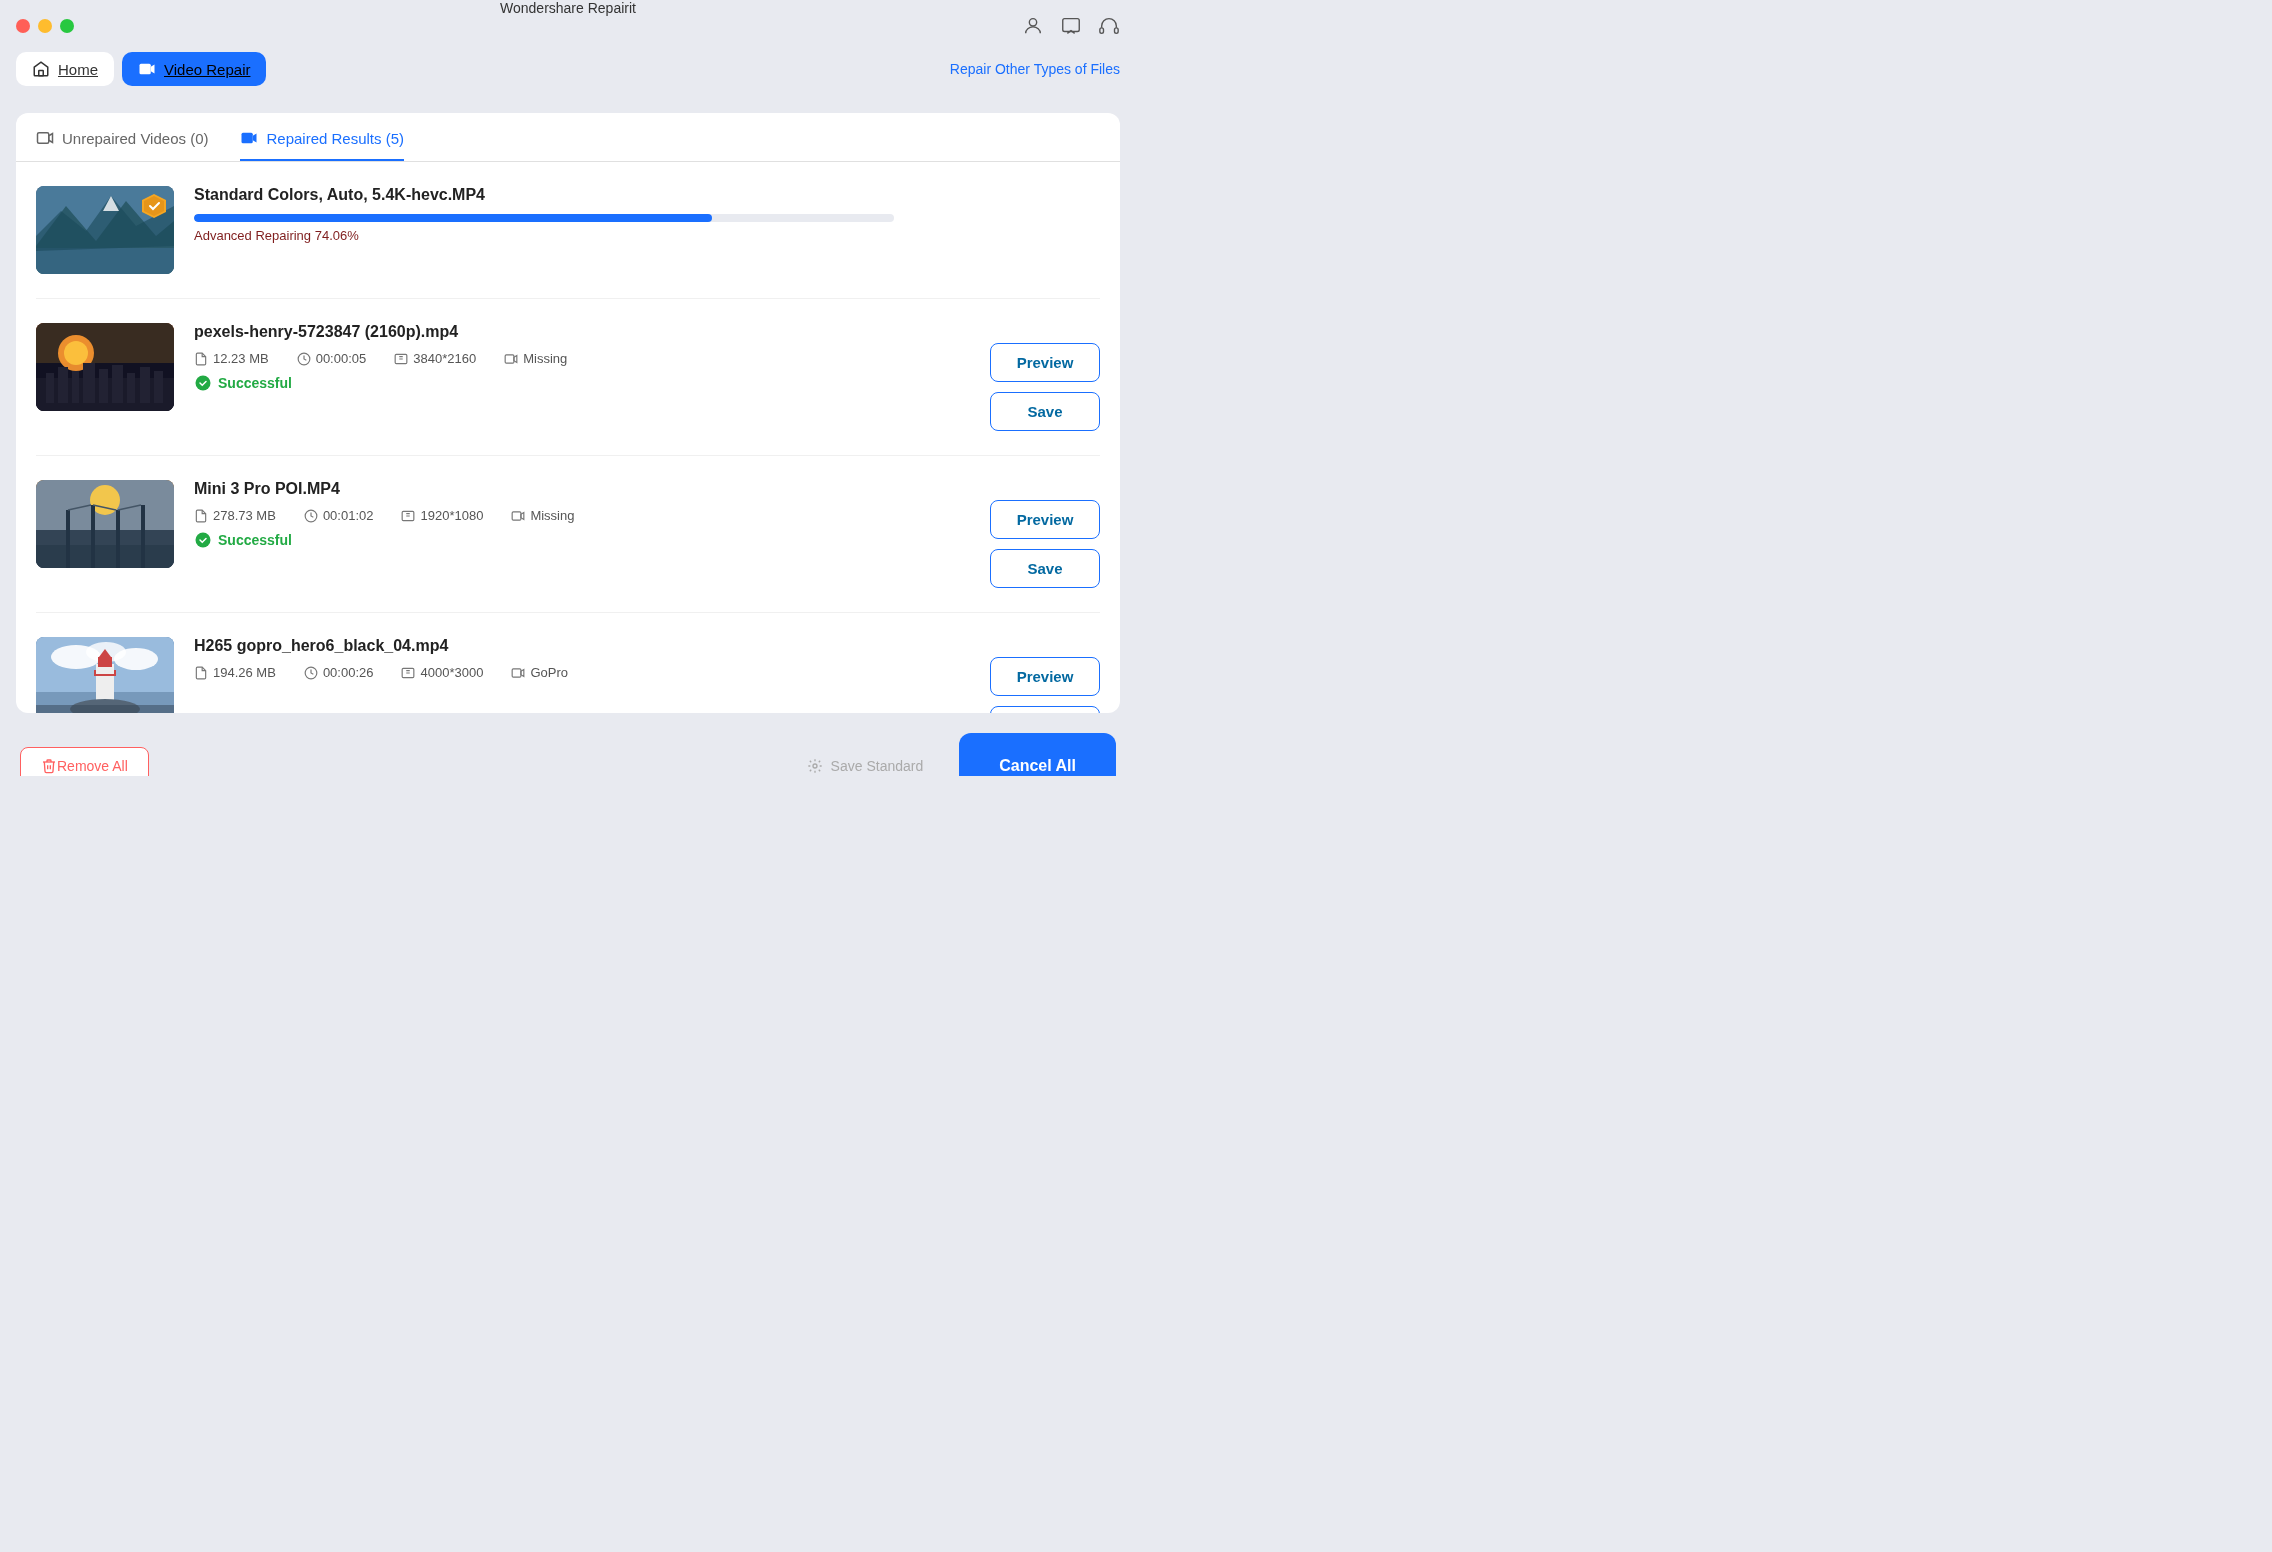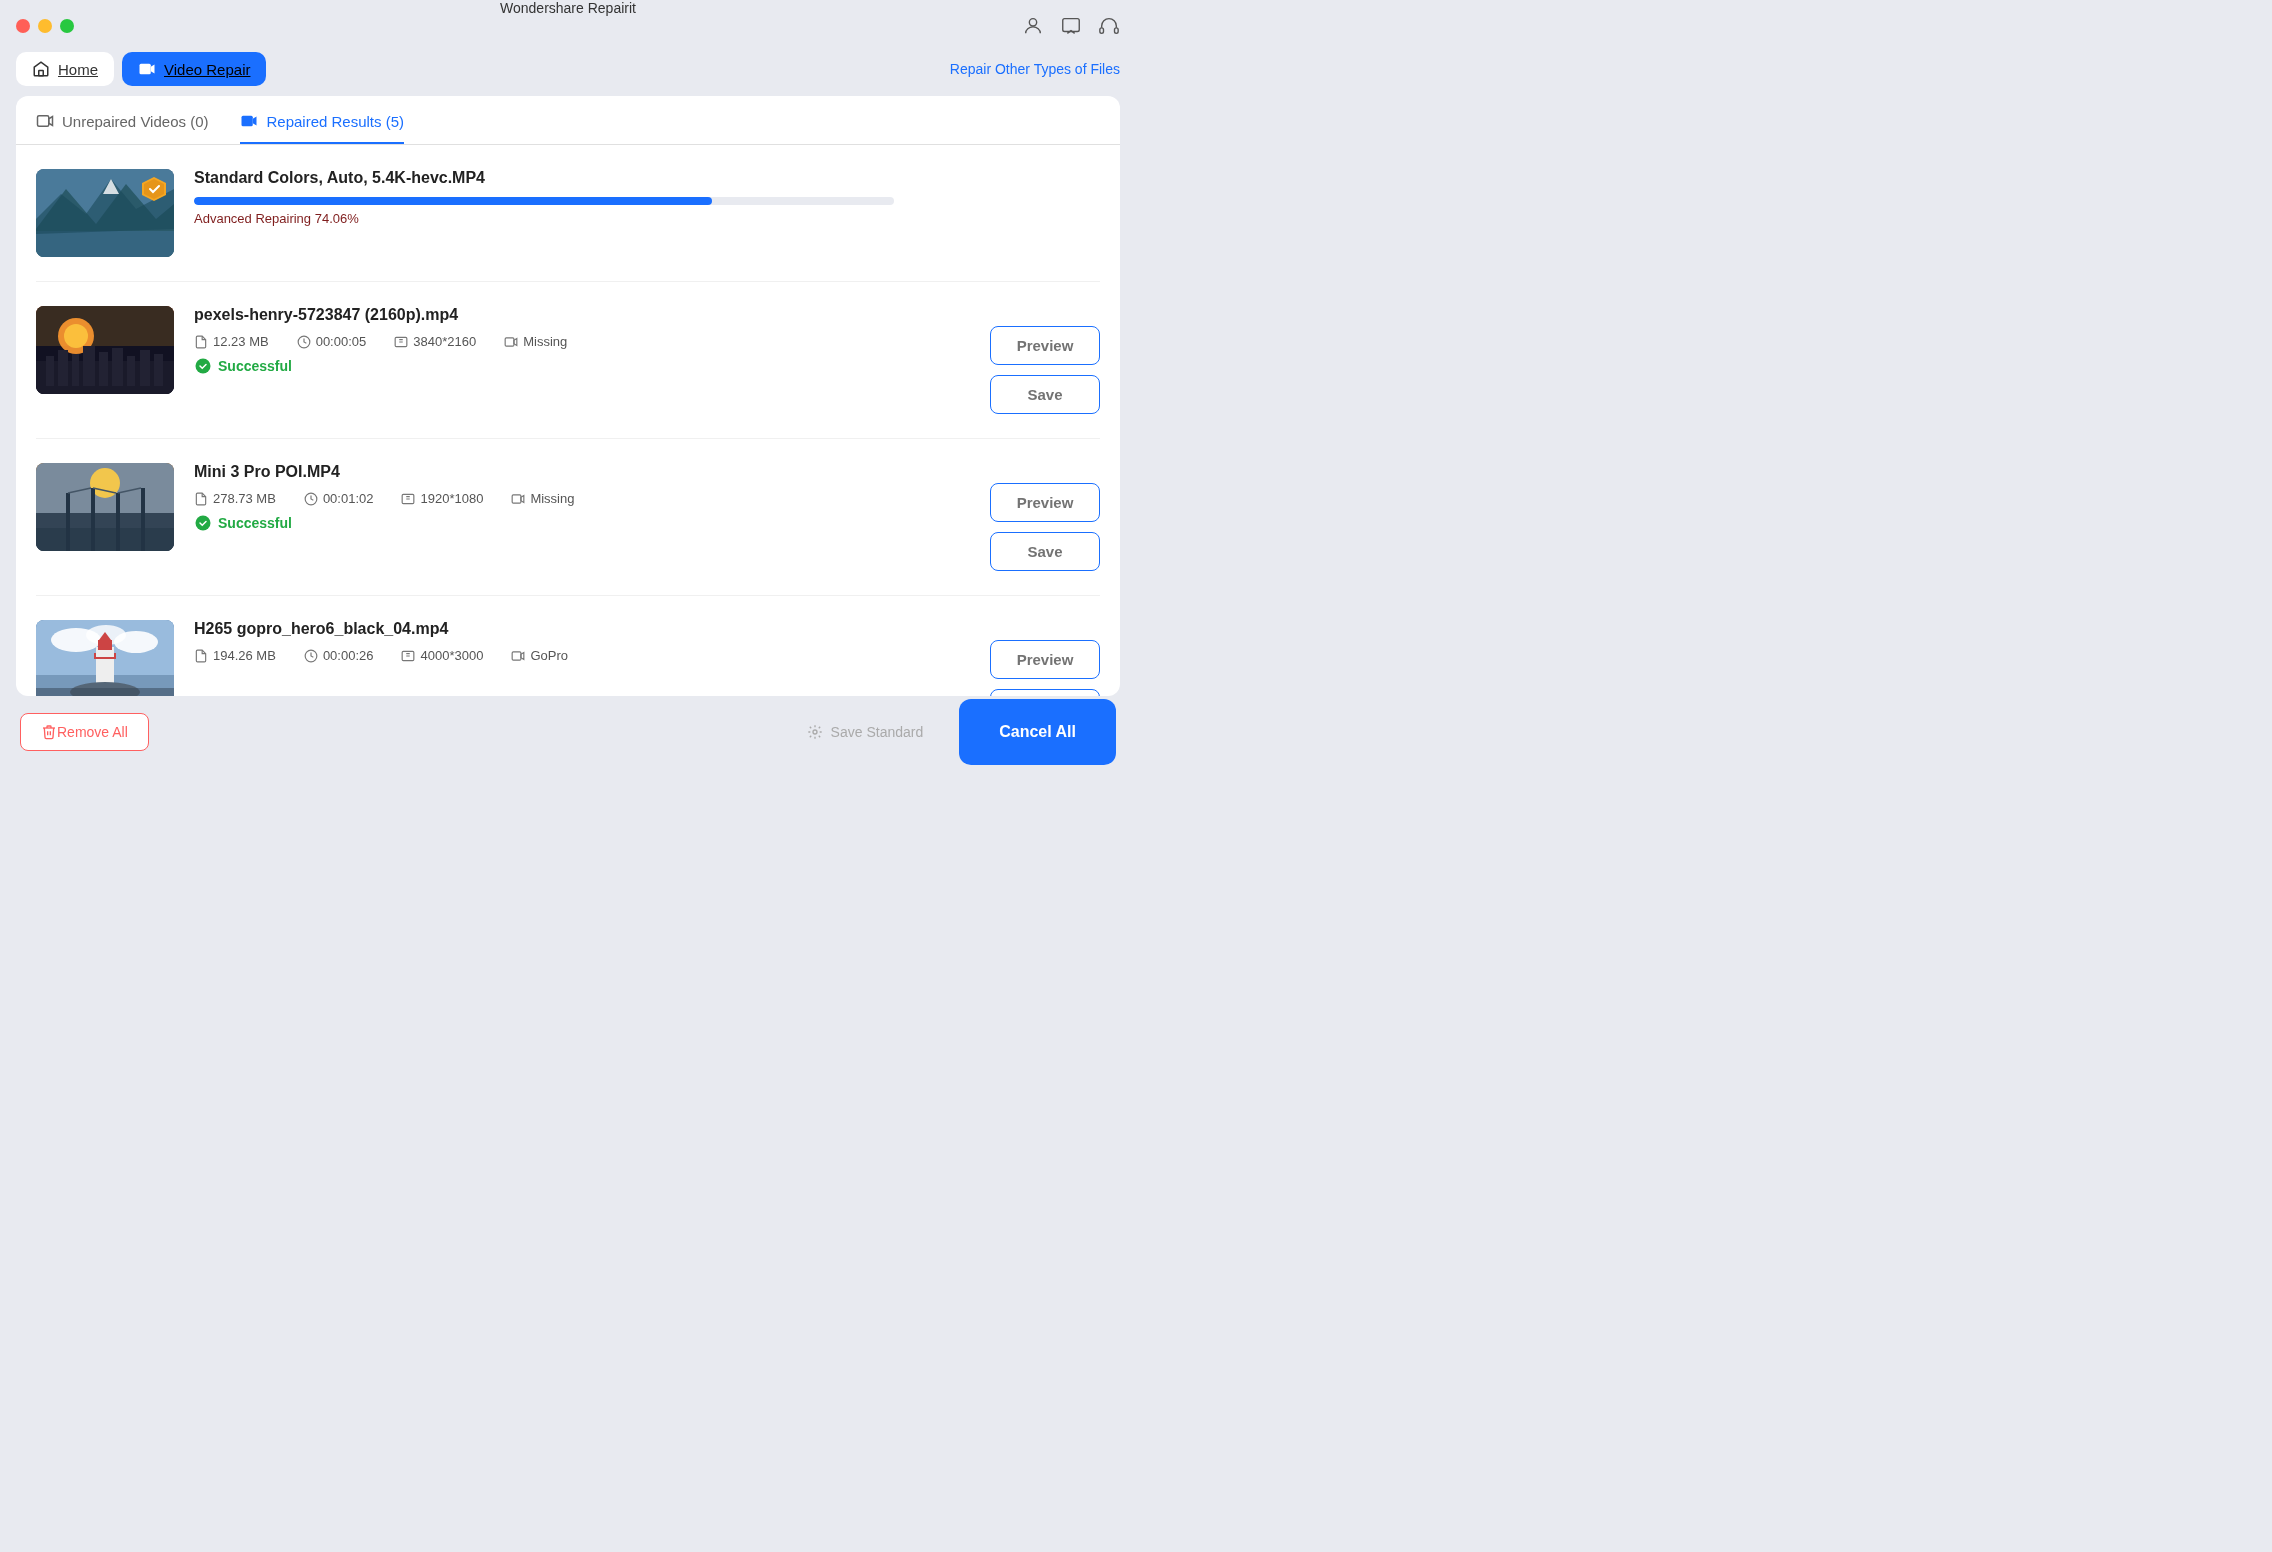--- a/index.html
+++ b/index.html
@@ -88,21 +88,21 @@
       color: #1a6fff;
       font-size: 14px;
       cursor: pointer;
       background: none;
       border: none;
     }
 
     
     .main-content {
       background: white;
-      margin: 0 16px;
+      margin: 17px 16px;
       border-radius: 12px;
       height: calc(776px - 52px - 52px - 72px);
       overflow: hidden;
       display: flex;
       flex-direction: column;
     }
 
     
     .tabs {
       display: flex;
@@ -239,21 +239,21 @@
       gap: 10px;
       justify-content: center;
       margin-top: 20px;
     }
     .btn-action {
       width: 110px;
       padding: 10px 0;
       border-radius: 8px;
       border: 1.5px solid #1a6fff;
       background: white;
-      color: #737373;
+      color: #0369a1;
       font-size: 15px;
       font-weight: 600;
       cursor: pointer;
       text-align: center;
     }
 
     
     .bottom-bar {
       height: 72px;
       background: #e8eaf0;

